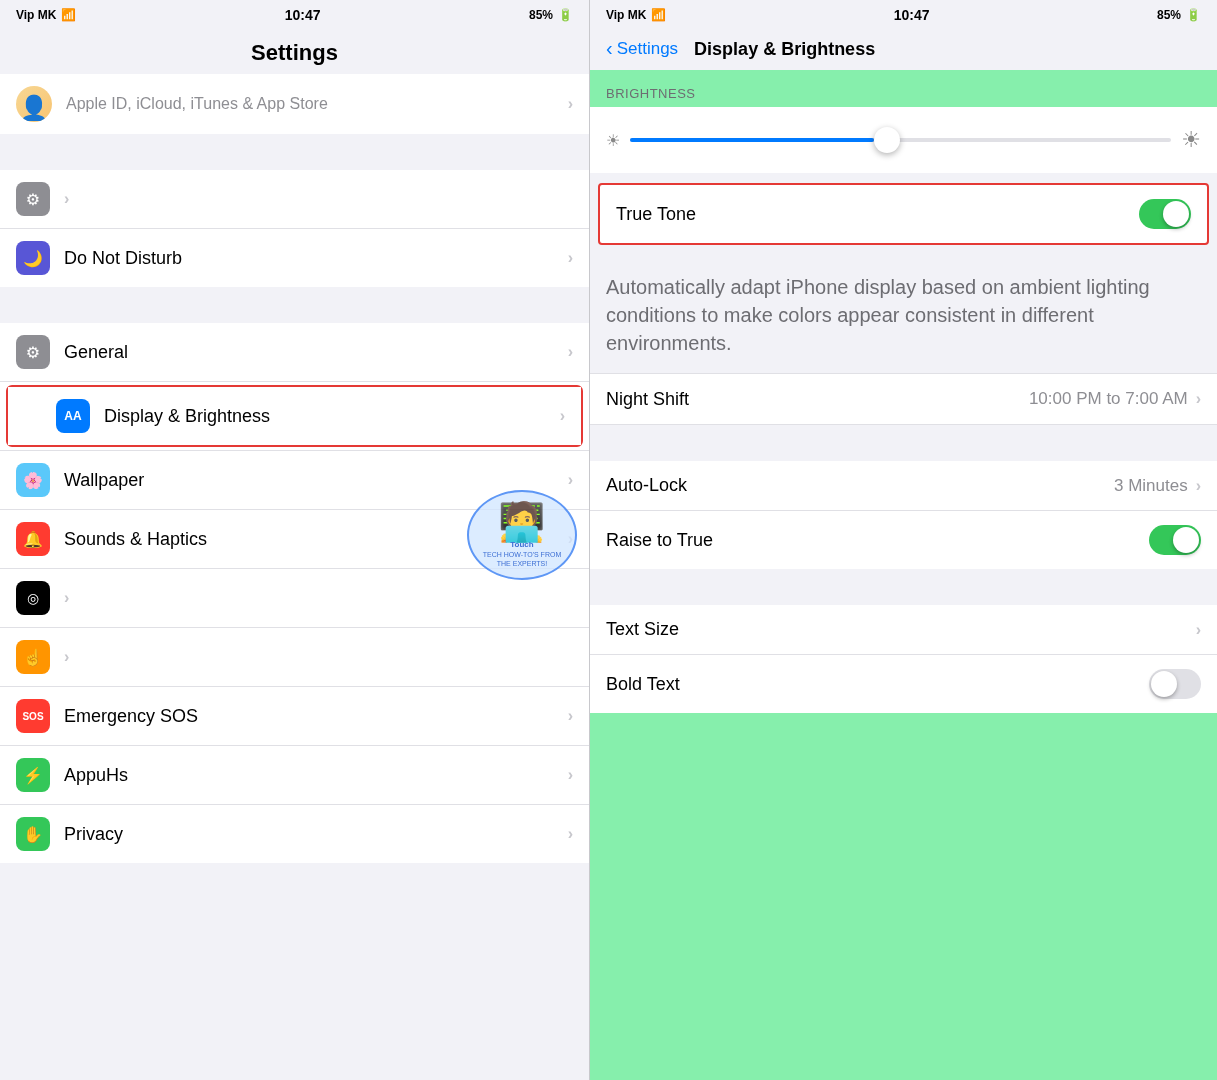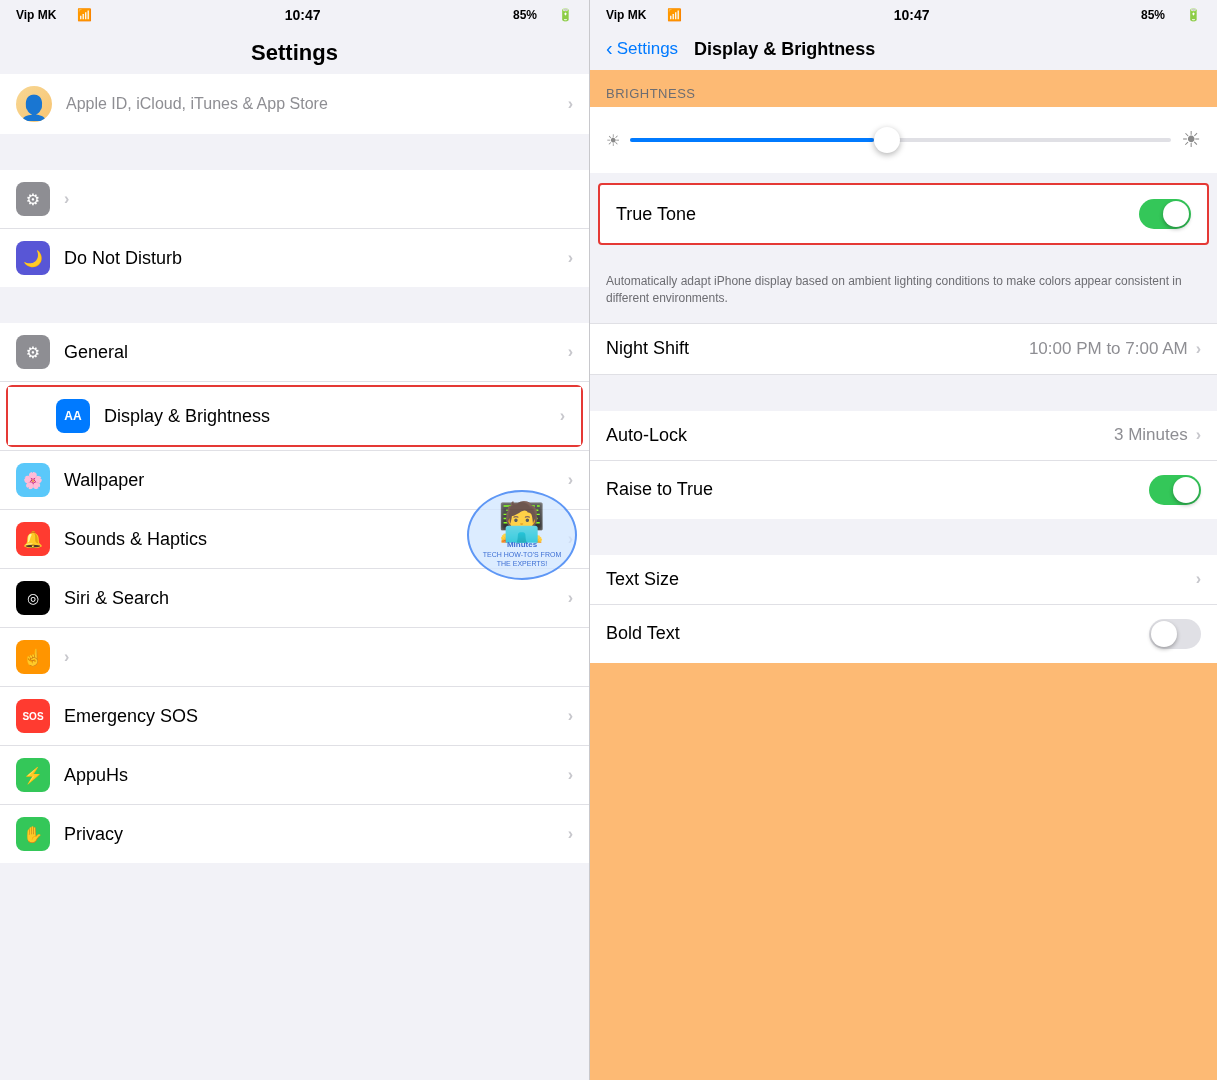--- a/index.html
+++ b/index.html
@@ -27,21 +27,21 @@
       justify-content: space-between;
       align-items: center;
       padding: 6px 16px;
       background: #f2f2f7;
       height: 30px;
     }
 
     .status-left, .status-right {
       display: flex;
       align-items: center;
-      gap: 21px;
+      gap: 5px;
       font-size: 12px;
       font-weight: 600;
     }
 
     .status-center {
       font-size: 14px;
       font-weight: 600;
     }
 
     .nav-header {
@@ -163,21 +163,21 @@
     .right-nav-title {
       font-size: 18px;
       font-weight: 700;
       color: #000;
       margin-left: 16px;
     }
 
     .right-content {
       flex: 1;
       overflow: hidden;
-      background: #fdba74;
+      background: #86efac;
     }
 
     .section-header {
       padding: 16px 16px 6px;
       font-size: 13px;
       color: #6d6d72;
       text-transform: uppercase;
       letter-spacing: 0.5px;
     }
 
@@ -288,21 +288,21 @@
     .toggle-knob {
       width: 26px;
       height: 26px;
       background: #fff;
       border-radius: 50%;
       box-shadow: 0 2px 4px rgba(0,0,0,0.3);
     }
 
     .true-tone-desc {
       padding: 8px 16px 16px;
-      font-size: 12px;
+      font-size: 20px;
       color: #6d6d72;
       line-height: 1.4;
       background: #f2f2f7;
     }
 
     .right-divider {
       height: 36px;
       background: #f2f2f7;
     }
 
@@ -423,21 +423,20 @@
         <div class="setting-icon icon-red">
           <span style="color:#fff; font-size:16px;">🔔</span>
         </div>
         <span class="setting-label">Sounds &amp; Haptics</span>
         <span class="chevron">›</span>
       </div>
       <div class="setting-row">
         <div class="setting-icon" style="background:#000;">
           <span style="color:#fff; font-size:14px;">◎</span>
         </div>
-        <span class="setting-label">Siri &amp; Search</span>
         <span class="chevron">›</span>
       </div>
       <div class="setting-row">
         <div class="setting-icon icon-touch">
           <span style="color:#fff; font-size:16px;">☝</span>
         </div>
         <span class="chevron">›</span>
       </div>
       <div class="setting-row">
         <div class="setting-icon icon-sos">
@@ -462,21 +461,21 @@
       </div>
     </div>
 
   </div>
 </div>
 
 <div class="watermark" style="position:absolute; left:467px; top:490px; z-index:20;">
   <div style="background: rgba(210,230,255,0.9); border-radius: 50%; width:110px; height:90px; display:flex; flex-direction:column; align-items:center; justify-content:center; border: 2px solid #4285f4; overflow:hidden;">
     <div style="font-size:38px; margin-bottom:-6px;">🧑‍💻</div>
     <div style="font-size:8px; color:#1a56cc; font-weight:700; text-align:center; line-height:1.3; padding:2px 4px;">
-      <div>Minutes</div>
+      <div>Touch</div>
       <div style="font-weight:400; font-size:7px;">TECH HOW-TO'S FROM</div>
       <div style="font-weight:400; font-size:7px;">THE EXPERTS!</div>
     </div>
   </div>
 </div>
 
 <div class="right-panel">
 
   <div class="right-status-bar">
     <div class="status-left">

